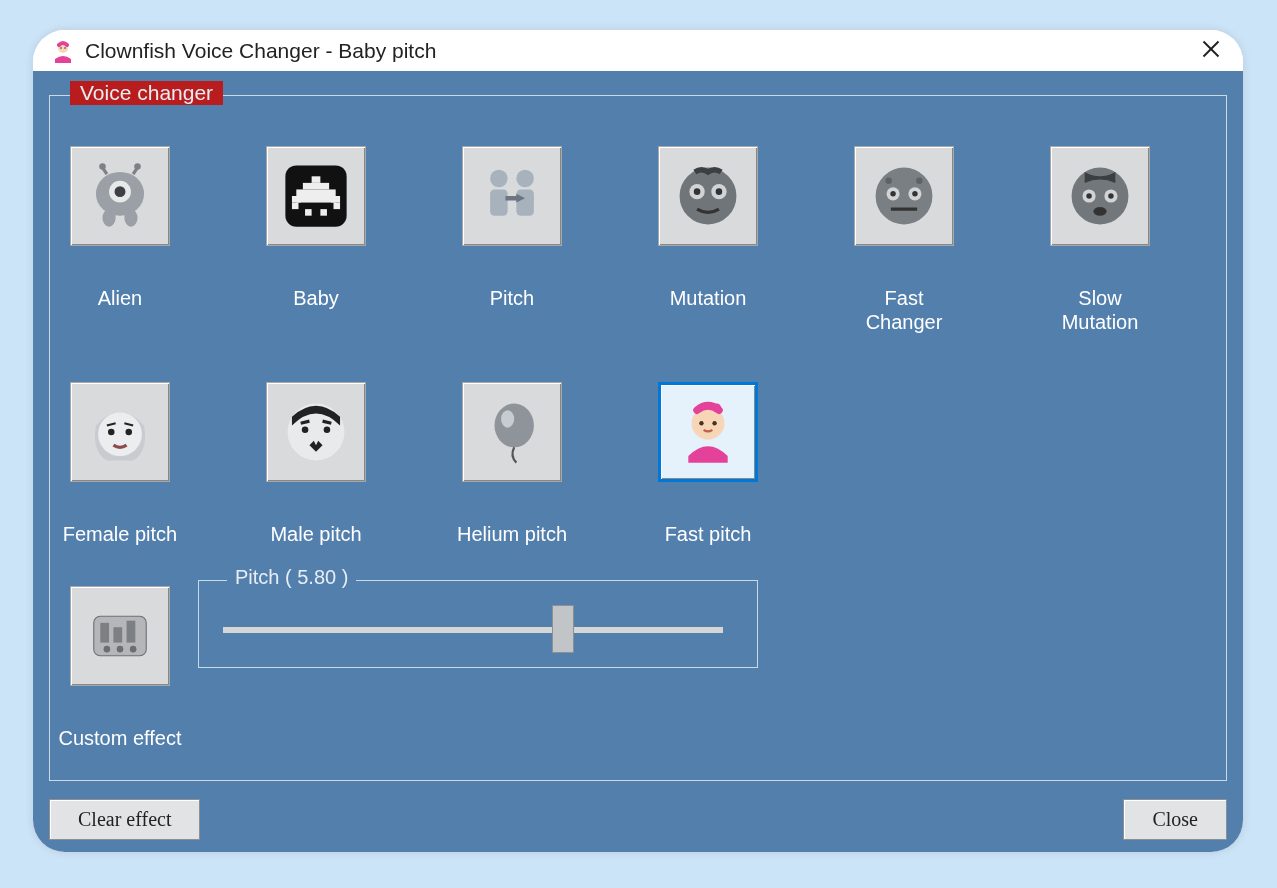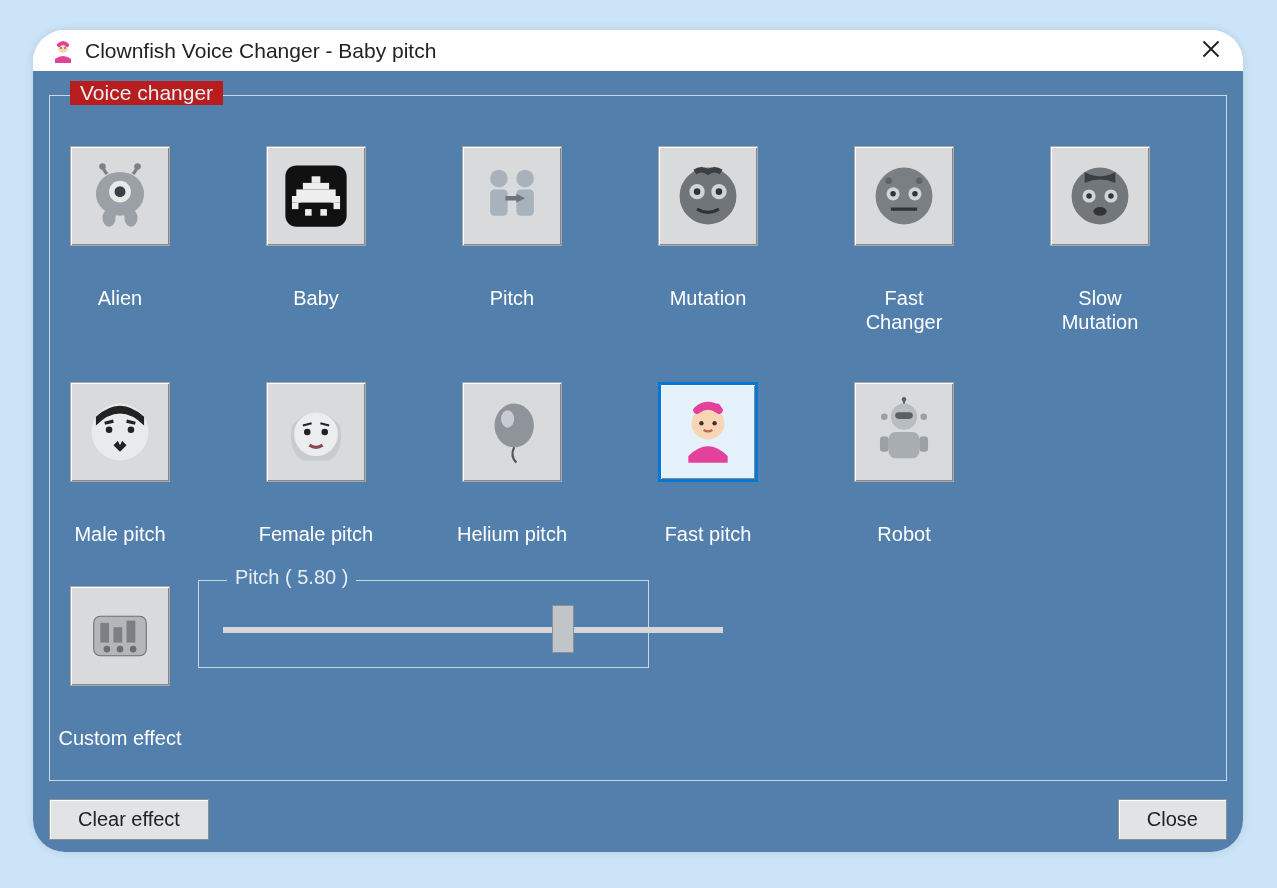--- a/index.html
+++ b/index.html
@@ -105,21 +105,21 @@
   .custom-row {
     display: flex;
     align-items: flex-start;
     gap: 28px;
     margin-top: 40px;
   }
   .pitch-groupbox {
     border: 1px solid #cbd8e6;
     position: relative;
     padding: 30px 24px 24px 24px;
-    width: 451px;
+    width: 560px;
     margin-top: -6px;
   }
   .pitch-label {
     position: absolute;
     top: -15px;
     left: 28px;
     background: #537fad;
     color: #e6edf5;
     font-size: 20px;
     padding: 0 8px;
@@ -148,20 +148,21 @@
     margin-top: 18px;
   }
   .btn {
     background: #e1e3e5;
     border: 1px solid #8c9094;
     box-shadow: inset 1px 1px 0 #fff;
     font-size: 20px;
     padding: 8px 28px;
     cursor: pointer;
     color: #222;
+    font-family: Liberation Serif, serif;
   }
 </style>
 </head>
 <body>
 
 <div class="window">
   <div class="titlebar">
     <span class="titlebar-icon">
       <svg viewBox="0 0 24 24">
         <circle cx="12" cy="9" r="5" fill="#f7d6b8"></circle>
@@ -277,84 +278,68 @@
                 <circle cx="42" cy="32" r="2.5" fill="#333"></circle>
     <ellipse cx="32" cy="46" rx="6" ry="4" fill="#333"></ellipse>
   </svg>
 </div>
             <span class="voice-label">Slow
 Mutation</span>
           </div>
           <div class="voice-item">
             <div class="voice-icon-frame">
   <svg viewBox="0 0 64 64">
+    <path d="M10 26 Q32 2 54 26 Q58 50 44 58 L20 58 Q6 50 10 26 Z" fill="#c8ccd0"></path>
+    <circle cx="32" cy="34" r="20" fill="#ebedef"></circle>
+    <circle cx="24" cy="32" r="3" fill="#222"></circle>
+                <circle cx="40" cy="32" r="3" fill="#222"></circle>
+    <path d="M26 44 Q32 48 38 44" stroke="#8c4a4a" stroke-width="3" fill="none"></path>
+    <path d="M20 26 L28 24" stroke="#222" stroke-width="2"></path>
+                <path d="M44 26 L36 24" stroke="#222" stroke-width="2"></path>
+  </svg>
+</div>
+            <span class="voice-label">Female pitch</span>
+          </div>
+          <div class="voice-item">
+            <div class="voice-icon-frame">
+  <svg viewBox="0 0 64 64">
     <circle cx="32" cy="32" r="26" fill="#e8eaec"></circle>
     <path d="M10 26 Q32 4 54 26 L54 18 Q32 -2 10 18 Z" fill="#222"></path>
     <circle cx="22" cy="30" r="3" fill="#222"></circle>
                 <circle cx="42" cy="30" r="3" fill="#222"></circle>
     <path d="M26 44 L32 50 L38 44 L34 40 L32 44 L30 40 Z" fill="#222"></path>
     <path d="M18 24 L26 22" stroke="#222" stroke-width="3"></path>
                 <path d="M46 24 L38 22" stroke="#222" stroke-width="3"></path>
   </svg>
 </div>
             <span class="voice-label">Male pitch</span>
           </div>
           <div class="voice-item">
             <div class="voice-icon-frame">
   <svg viewBox="0 0 64 64">
-    <path d="M10 26 Q32 2 54 26 Q58 50 44 58 L20 58 Q6 50 10 26 Z" fill="#c8ccd0"></path>
-    <circle cx="32" cy="34" r="20" fill="#ebedef"></circle>
-    <circle cx="24" cy="32" r="3" fill="#222"></circle>
-                <circle cx="40" cy="32" r="3" fill="#222"></circle>
-    <path d="M26 44 Q32 48 38 44" stroke="#8c4a4a" stroke-width="3" fill="none"></path>
-    <path d="M20 26 L28 24" stroke="#222" stroke-width="2"></path>
-                <path d="M44 26 L36 24" stroke="#222" stroke-width="2"></path>
-  </svg>
-</div>
-            <span class="voice-label">Female pitch</span>
-          </div>
-          <div class="voice-item">
-            <div class="voice-icon-frame">
-  <svg viewBox="0 0 64 64">
     <ellipse cx="34" cy="26" rx="18" ry="20" fill="#8e9499"></ellipse>
     <ellipse cx="28" cy="20" rx="6" ry="8" fill="#c7ccd0"></ellipse>
     <path d="M34 46 Q30 54 36 60" stroke="#555" stroke-width="2" fill="none"></path>
   </svg>
 </div>
             <span class="voice-label">Helium pitch</span>
           </div>
           <div class="voice-item">
             <div class="voice-icon-frame selected">
   <svg viewBox="0 0 64 64">
     <circle cx="32" cy="24" r="15" fill="#f7d6b8"></circle>
     <path d="M22 12 Q32 4 42 12" stroke="#e4419a" stroke-width="7" fill="none" stroke-linecap="round"></path>
     <circle cx="40" cy="10" r="4" fill="#e4419a"></circle>
     <circle cx="26" cy="24" r="2" fill="#4a3020"></circle>
                 <circle cx="38" cy="24" r="2" fill="#4a3020"></circle>
     <path d="M28 30 Q32 33 36 30" stroke="#c0604a" stroke-width="2" fill="none"></path>
     <path d="M14 54 Q32 36 50 54 L50 60 L14 60 Z" fill="#e4419a"></path>
   </svg>
 </div>
             <span class="voice-label">Fast pitch</span>
-          </div>
-          <div class="voice-item">
-            <div class="voice-icon-frame">
-  <svg viewBox="0 0 64 64">
-    <circle cx="32" cy="18" r="12" fill="#b8bdc2"></circle>
-    <rect x="24" y="14" width="16" height="6" rx="3" fill="#5c6063"></rect>
-    <line x1="32" y1="6" x2="32" y2="2" stroke="#5c6063" stroke-width="2"></line>
-                <circle cx="32" cy="2" r="2" fill="#5c6063"></circle>
-    <circle cx="14" cy="18" r="3" fill="#9aa0a5"></circle>
-                <circle cx="50" cy="18" r="3" fill="#9aa0a5"></circle>
-    <rect x="18" y="32" width="28" height="24" rx="6" fill="#a8adb2"></rect>
-    <rect x="10" y="36" width="8" height="14" rx="3" fill="#9aa0a5"></rect>
-    <rect x="46" y="36" width="8" height="14" rx="3" fill="#9aa0a5"></rect>
-  </svg>
-</div>
-            <span class="voice-label">Robot</span>
           </div>
         </div>
 
       <div class="custom-row">
         <div class="voice-item">
           <div class="voice-icon-frame">
             <svg viewBox="0 0 64 64">
               <rect x="8" y="14" width="48" height="36" rx="6" fill="#b4b6b9" stroke="#6d7074"></rect>
               <rect x="14" y="20" width="8" height="18" fill="#7c7f83"></rect>
               <rect x="26" y="24" width="8" height="14" fill="#7c7f83"></rect>

